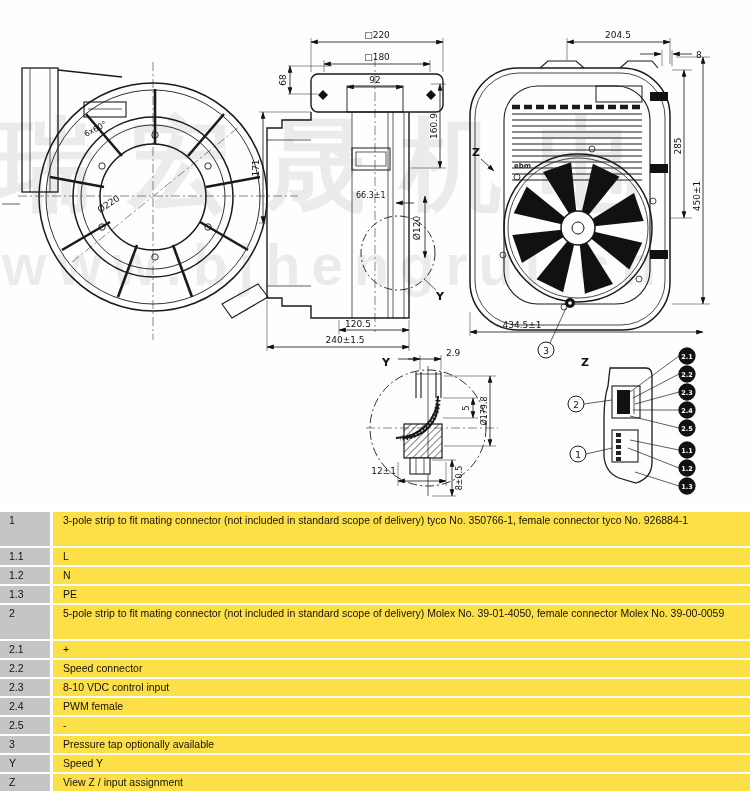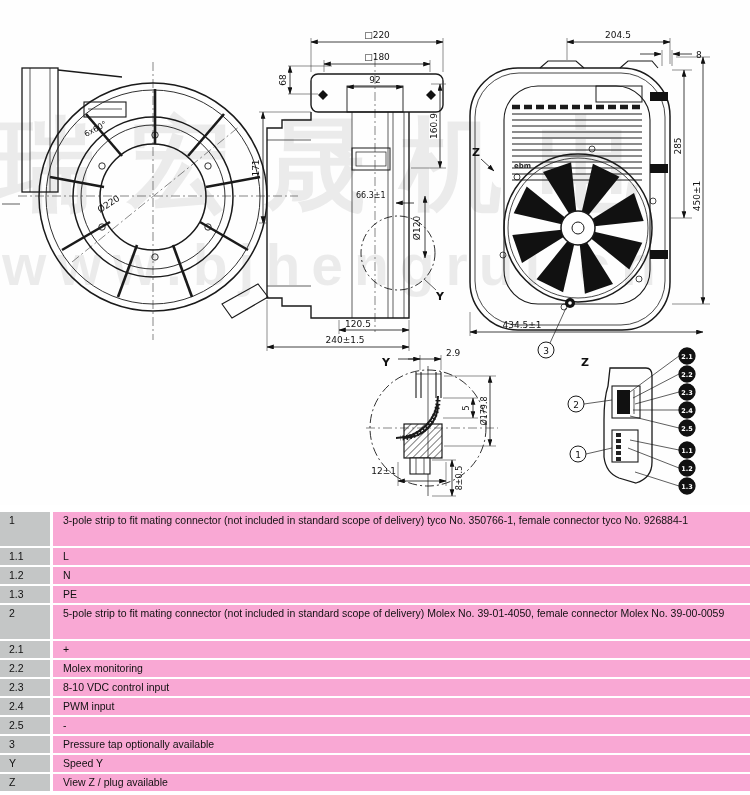--- a/index.html
+++ b/index.html
@@ -18,21 +18,21 @@
   .cl{stroke:#555;stroke-width:0.7;stroke-dasharray:9 3 2 3;}
   .thin{stroke-width:0.7;}
   .dim{stroke:#111;stroke-width:0.8;}
   .ext{stroke:#444;stroke-width:0.6;}
   
   .dtable{width:750px;box-sizing:border-box;padding-top:7px;display:flex;flex-direction:column;gap:2px;background:#fff;}
   .trow{display:flex;gap:3px;font-size:10.5px;line-height:15px;}
   .trow.single{height:17px;}
   .trow.double{height:34px;}
   .tnum{width:50px;background:#c4c6c6;box-sizing:border-box;padding:1px 0 0 9px;flex:none;}
-  .ttext{flex:1;background:#f9a8d4;box-sizing:border-box;padding:1px 12px 0 10px;}
+  .ttext{flex:1;background:#fde047;box-sizing:border-box;padding:1px 12px 0 10px;}
 </style>
 </head>
 <body>
 
 <div class="drawing">
   <div class="wm wm-cn">瑞宏晟机电</div>
   <div class="wm wm-url">www.bjhengrui.cn</div>
 
   <svg width="750" height="505" viewBox="0 0 750 505">
     <defs>
@@ -373,39 +373,39 @@
   <div class="trow double">
     <div class="tnum">2</div>
     <div class="ttext">5-pole strip to fit mating connector (not included in standard scope of delivery) Molex No. 39-01-4050, female connector Molex No. 39-00-0059</div>
   </div>
   <div class="trow single">
     <div class="tnum">2.1</div>
     <div class="ttext">+</div>
   </div>
   <div class="trow single">
     <div class="tnum">2.2</div>
-    <div class="ttext">Molex monitoring</div>
+    <div class="ttext">Speed connector</div>
   </div>
   <div class="trow single">
     <div class="tnum">2.3</div>
     <div class="ttext">8-10 VDC control input</div>
   </div>
   <div class="trow single">
     <div class="tnum">2.4</div>
-    <div class="ttext">PWM input</div>
+    <div class="ttext">PWM female</div>
   </div>
   <div class="trow single">
     <div class="tnum">2.5</div>
     <div class="ttext">-</div>
   </div>
   <div class="trow single">
     <div class="tnum">3</div>
     <div class="ttext">Pressure tap optionally available</div>
   </div>
   <div class="trow single">
     <div class="tnum">Y</div>
     <div class="ttext">Speed Y</div>
   </div>
   <div class="trow single">
     <div class="tnum">Z</div>
-    <div class="ttext">View Z / plug available</div>
+    <div class="ttext">View Z / input assignment</div>
   </div>
 </div>
 
 </body></html>

